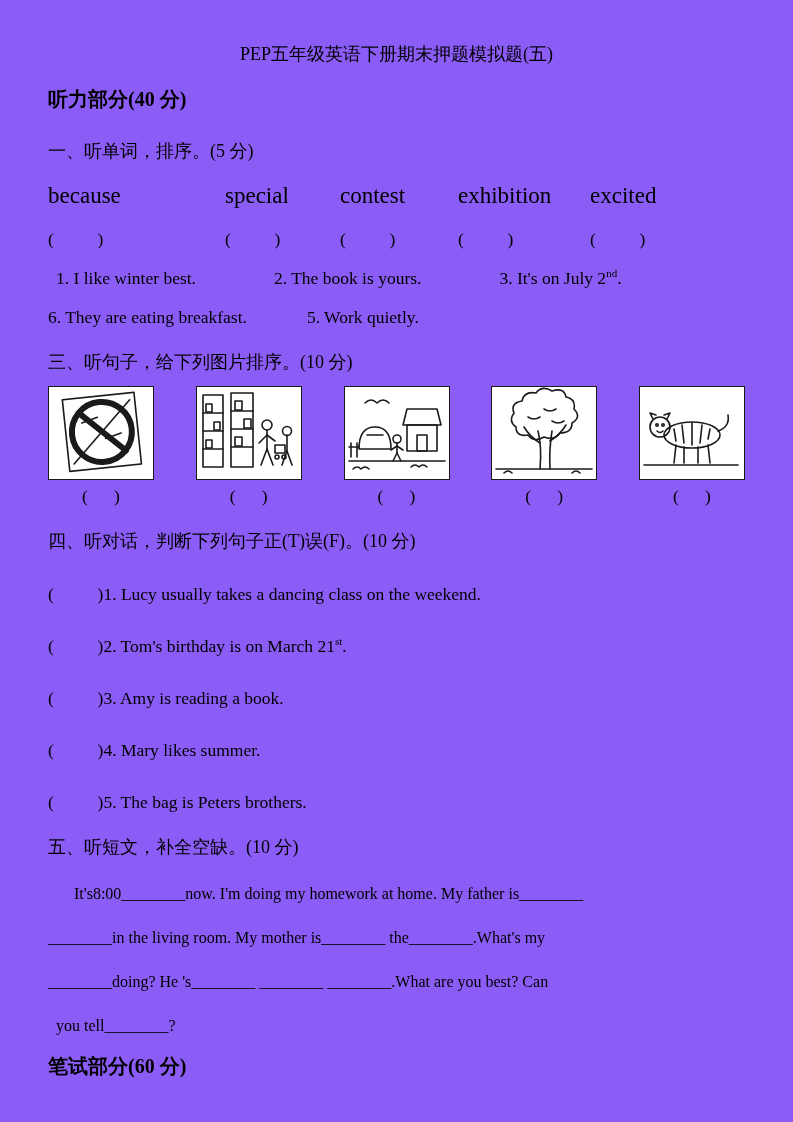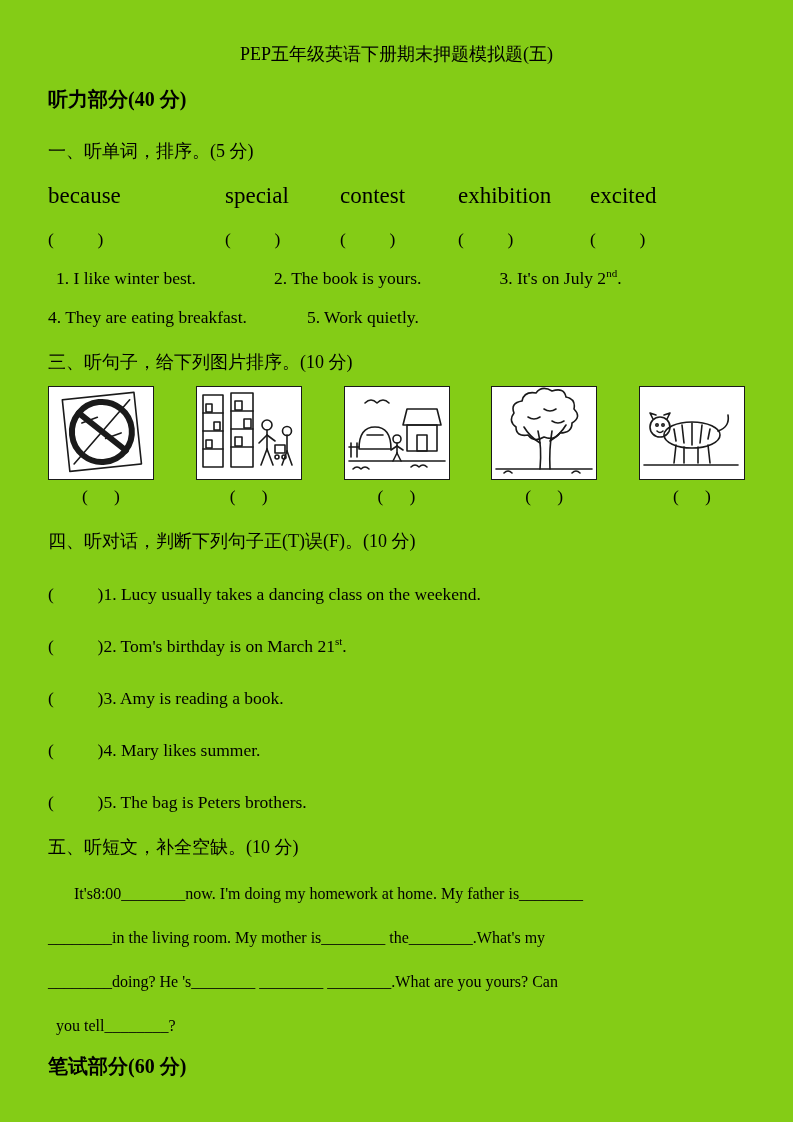--- a/index.html
+++ b/index.html
@@ -1,17 +1,17 @@
 <!DOCTYPE html>
 <html><head>
 <meta charset="utf-8">
 <style>
   html,body { margin:0; padding:0; background:#888; }
   .page {
-    width:793px; height:1122px; margin:0 auto; background:#84cc16;
+    width:793px; height:1122px; margin:0 auto; background:#8b5cf6;
     font-family:"Liberation Serif","DejaVu Serif",serif; color:#000;
     box-sizing:border-box; padding:42px 48px 0 48px; overflow:hidden;
     position:relative;
   }
   .pre { white-space:pre-wrap; }
   .title { text-align:center; font-size:18px; }
   .part-header { text-align:left; font-size:20px; font-weight:bold; margin-top:20px; }
   .heading { font-size:18px; margin-top:22px; }
   .heading.first { margin-top:26px; }
   .row { display:flex; }
@@ -64,21 +64,21 @@
     <span class="c4 pre">(          )</span>
     <span class="pre">(          )</span>
   </div>
 
   <div class="s2-line s2-line1">
     <span class="pre">1. I like winter best.</span>
     <span class="pre">2. The book is yours.</span>
     <span><span class="pre">3. It's on July 2</span><sup class="pre">nd</sup><span class="pre">.</span></span>
   </div>
   <div class="s2-line s2-line2">
-    <span class="pre">4. They are eating breakfast.</span>
+    <span class="pre">6. They are eating breakfast.</span>
     <span class="pre">5. Work quietly.</span>
   </div>
 
   <div class="heading pre">三、听句子，给下列图片排序。(10 分)</div>
   <div class="row pics-row">
 
     <div class="pic-box">
       <svg viewBox="0 0 104 92">
         <g transform="rotate(-6 52 46)">
           <rect class="stroke" x="17" y="9" width="72" height="72"></rect>
@@ -197,18 +197,18 @@
   <div class="heading pre">四、听对话，判断下列句子正(T)误(F)。(10 分)</div>
   <div class="tf-item pre">(          )1. Lucy usually takes a dancing class on the weekend.</div>
   <div class="tf-item"><span class="pre">(          )2. Tom's birthday is on March 21</span><sup class="pre">st</sup><span class="pre">.</span></div>
   <div class="tf-item pre">(          )3. Amy is reading a book.</div>
   <div class="tf-item pre">(          )4. Mary likes summer.</div>
   <div class="tf-item pre">(          )5. The bag is Peters brothers.</div>
 
   <div class="heading pre">五、听短文，补全空缺。(10 分)</div>
   <div class="s5-line indent1 pre">It's8:00________now. I'm doing my homework at home. My father is________</div>
   <div class="s5-line pre">________in the living room. My mother is________ the________.What's my</div>
-  <div class="s5-line pre">________doing? He 's________ ________ ________.What are you yours? Can</div>
+  <div class="s5-line pre">________doing? He 's________ ________ ________.What are you best? Can</div>
   <div class="s5-line indent2 pre">you tell________?</div>
 
   <div class="part-header footer-header pre">笔试部分(60 分)</div>
 
 </div>
 
 </body></html>

